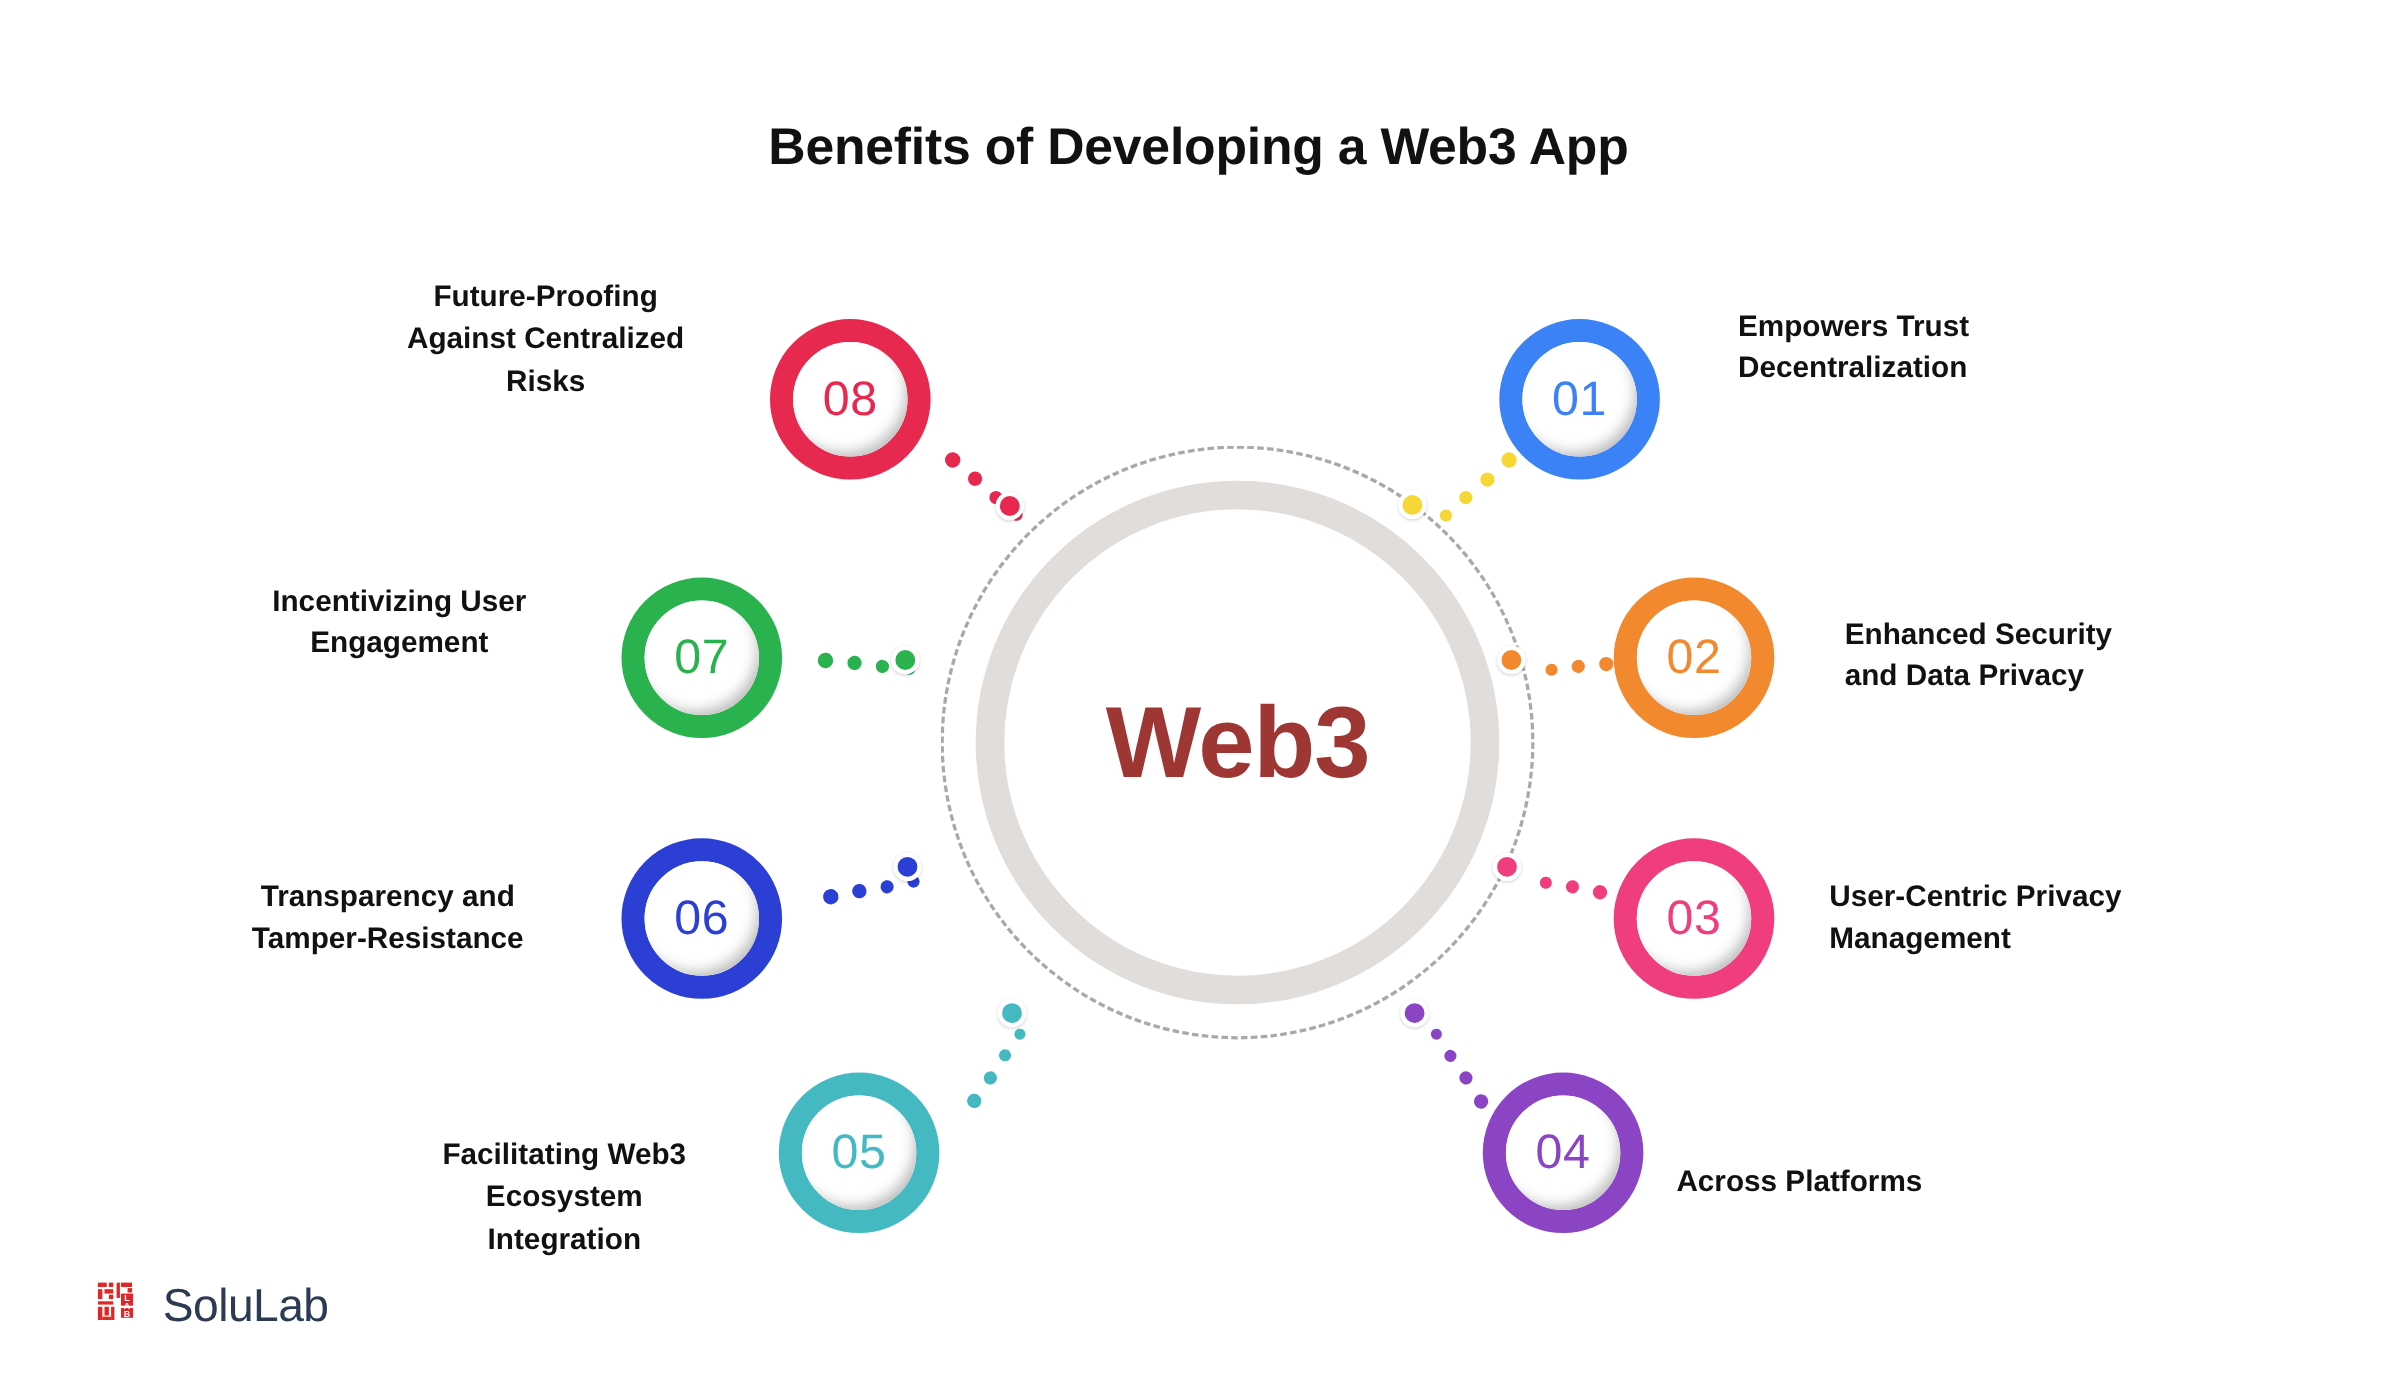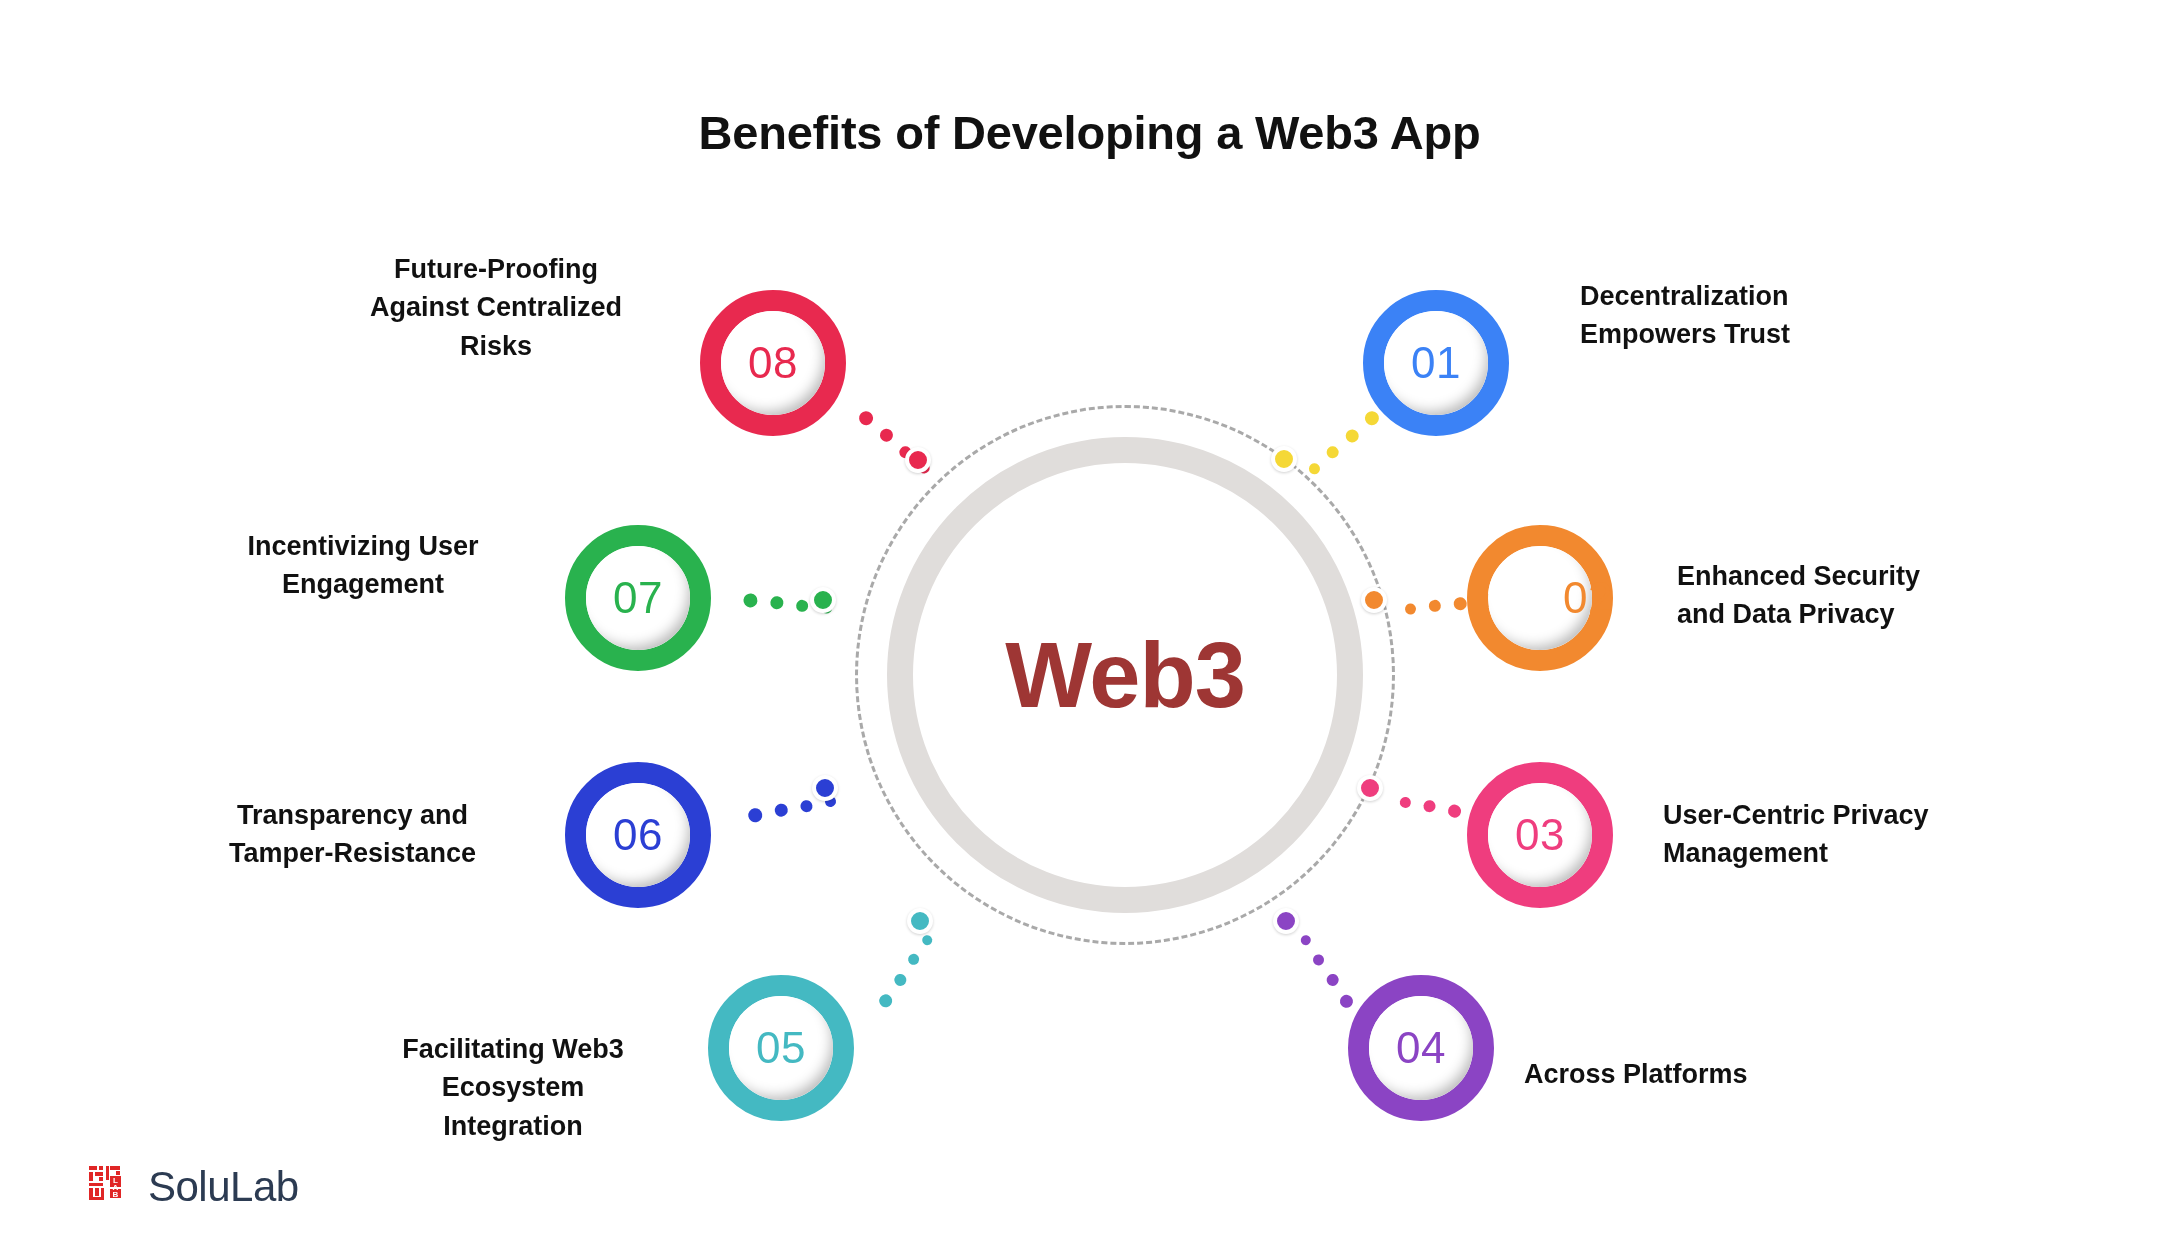--- a/index.html
+++ b/index.html
@@ -227,25 +227,25 @@
   <div class="hub-dot" style="background:#2b3fd4; left:812px; top:775px;"></div>
   <div class="hub-dot" style="background:#29b24e; left:810px; top:587px;"></div>
   <div class="hub-dot" style="background:#e8294f; left:905px; top:447px;"></div>
 
   <div class="badge" style="color:#3b82f6; left:1363px; top:290px;">
     <span class="rim"></span>
     <span class="disc"></span>
     <span class="num">01</span>
   </div>
   <div class="caption right" style="left:1580px; top:277px; width:330px;">
+    <div>Empowers Trust</div>
     <div>Decentralization</div>
-    <div>Empowers Trust</div>
-  </div>
-
-  <div class="badge" style="color:#f2892f; left:1467px; top:525px;justify-content:flex-end;">
+  </div>
+
+  <div class="badge" style="color:#f2892f; left:1467px; top:525px;">
     <span class="rim"></span>
     <span class="disc"></span>
     <span class="num">02</span>
   </div>
   <div class="caption right" style="left:1677px; top:557px; width:340px;">
     <div>Enhanced Security</div>
     <div>and Data Privacy</div>
   </div>
 
   <div class="badge" style="color:#ef3d7e; left:1467px; top:762px;">

